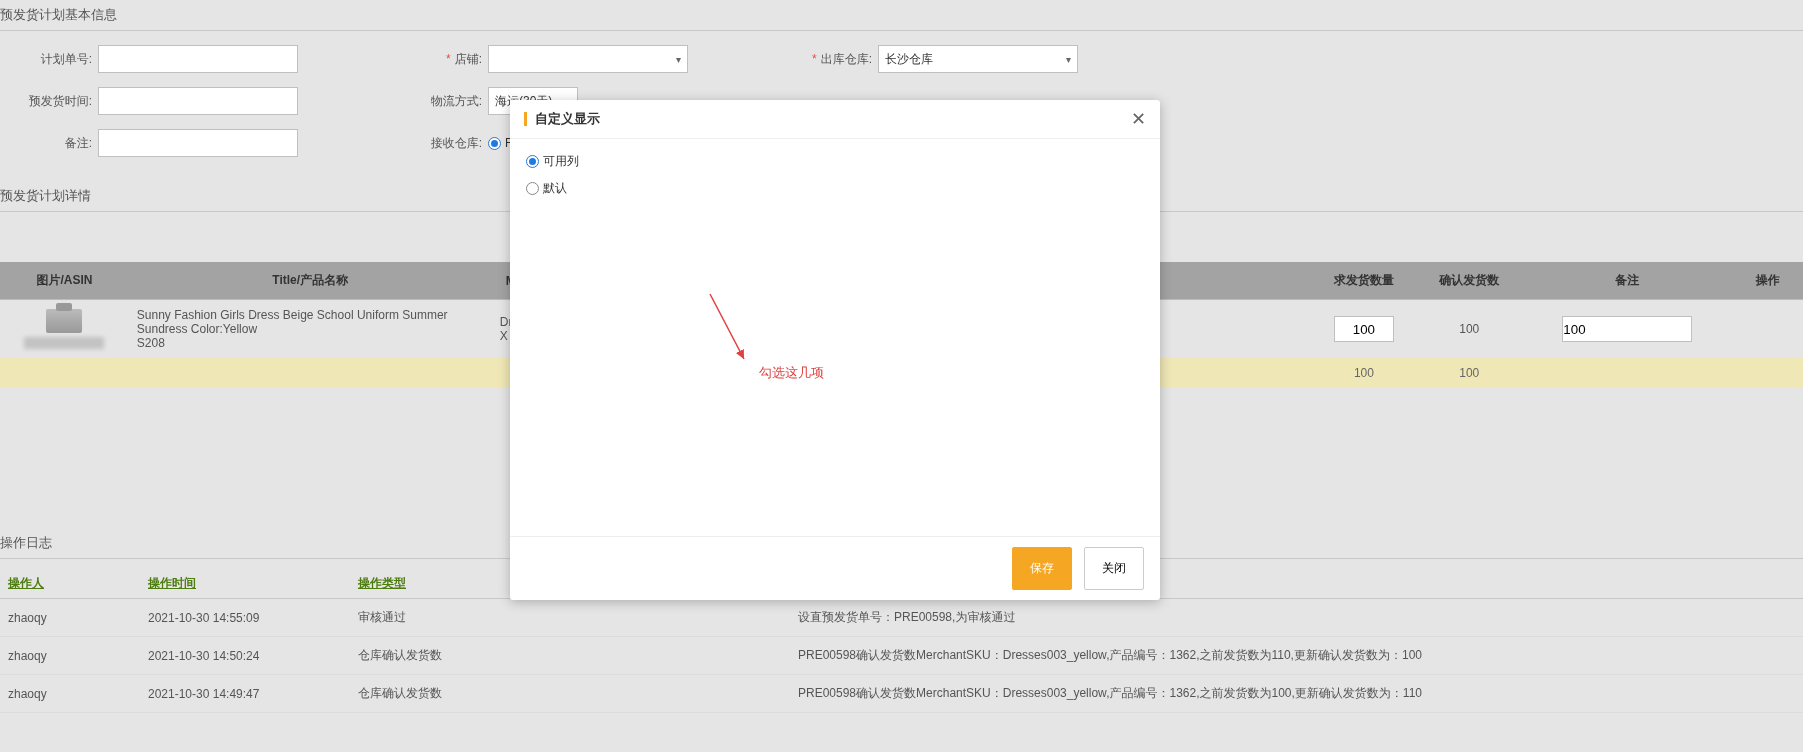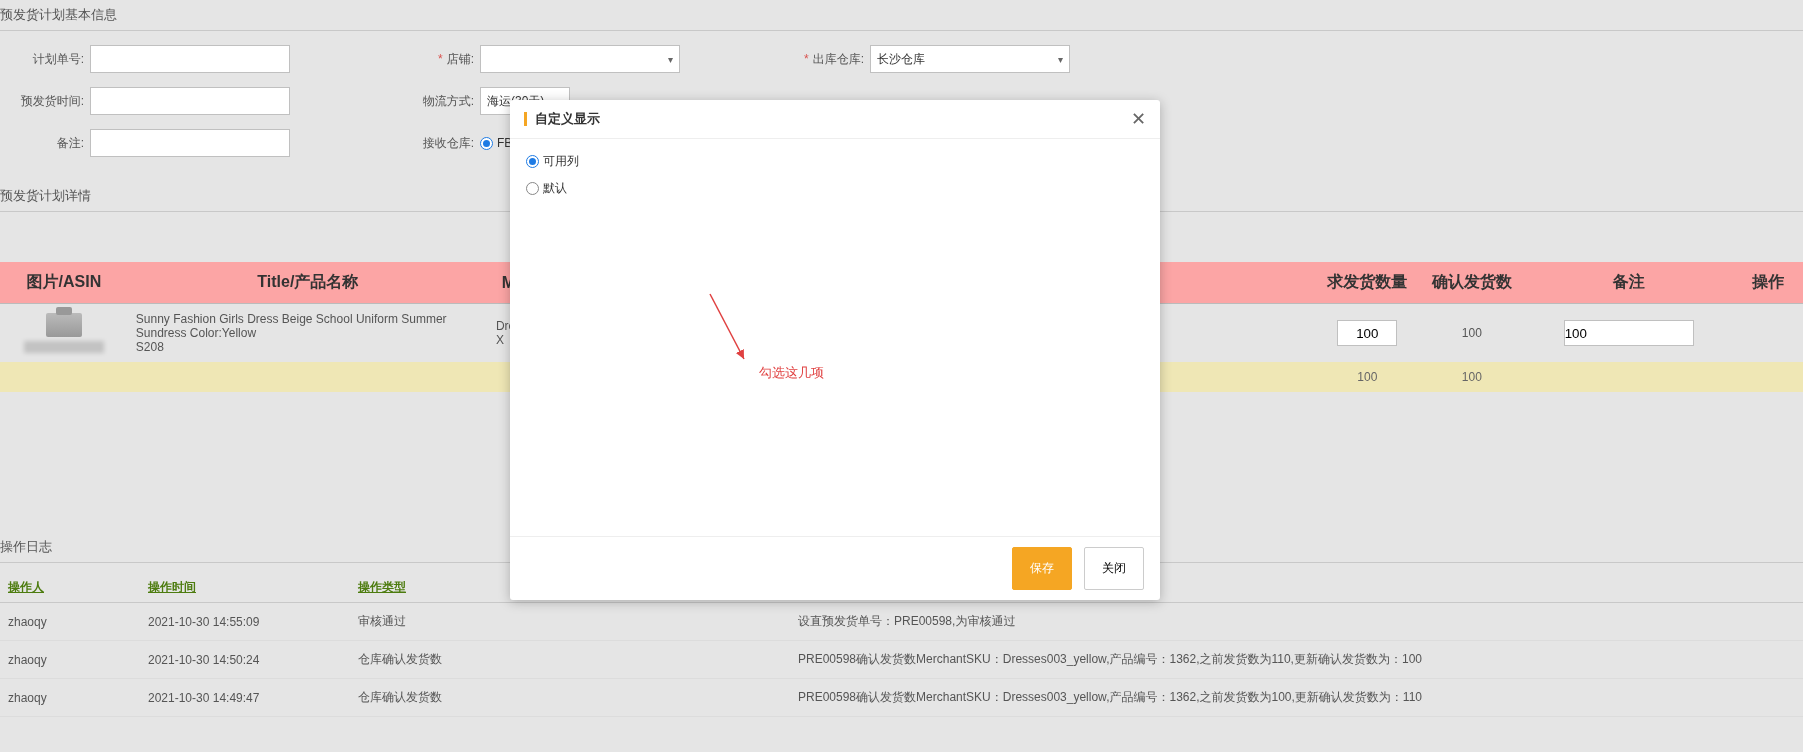--- a/index.html
+++ b/index.html
@@ -13,21 +13,21 @@
   position: relative;
   overflow: hidden;
 }
 .section-title {
   font-size: 13px;
   color: #555;
   padding: 6px 0;
   border-bottom: 1px solid #c8c8c8;
   margin-bottom: 10px;
 }
-.form-area { padding: 0 0 10px 0; }
+.form-area { padding: 0 0 10px 8px; }
 .form-row { display: flex; align-items: center; margin: 14px 0; }
 .form-label {
   width: 90px;
   text-align: right;
   color: #555;
   padding-right: 6px;
 }
 .form-label.req::before {
   content: "*";
   color: #d9534f;
@@ -66,24 +66,24 @@
   background: #fff;
 }
 .radio-circle.checked { border-color: #1e7be4; }
 .radio-circle.checked::after {
   content: ""; width: 7px; height: 7px; border-radius: 50%;
   background: #1e7be4;
 }
 .table-wrap { margin-top: 50px; }
 .tbl { width: 100%; border-collapse: collapse; }
 .tbl th {
-  background: #fca5a5;
+  background: #a3a3a3;
   color: #333;
   font-weight: bold;
-  font-size: 16px;
+  font-size: 12px;
   padding: 10px 8px;
   text-align: center;
   border-bottom: 1px solid #bbb;
 }
 .tbl td {
   padding: 8px;
   font-size: 12px;
   color: #555;
   text-align: center;
   vertical-align: middle;

